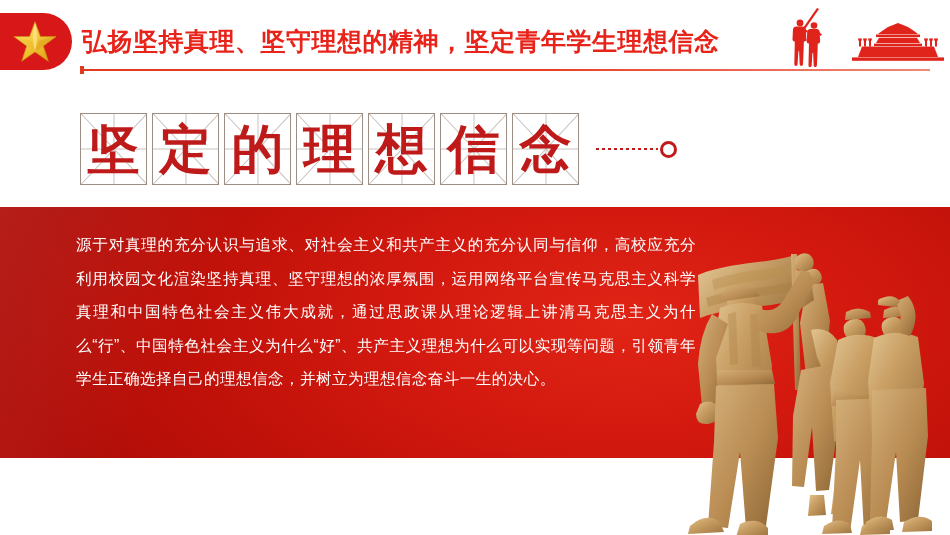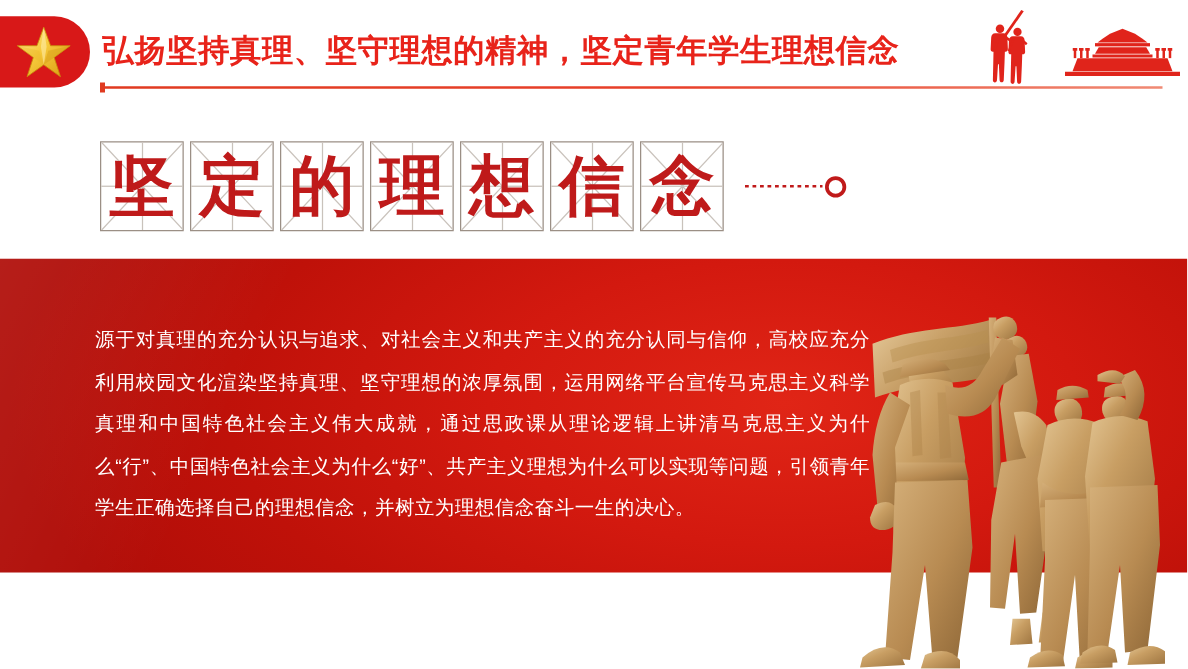--- a/index.html
+++ b/index.html
@@ -168,21 +168,20 @@
     position: absolute;
     left: 76px; top: 228px;
     width: 620px;
     color: #ffffff;
     font-size: 15.6px;
     line-height: 33.6px;
     letter-spacing: 0.4px;
     text-align: justify;
     text-justify: inter-ideograph;
     z-index: 3;
-    margin-top: 28px;
   }
 
   
   .sculpture {
     position: absolute;
     left: 660px; top: 240px;
     width: 295px; height: 295px;
     z-index: 4;
   }
 </style>

